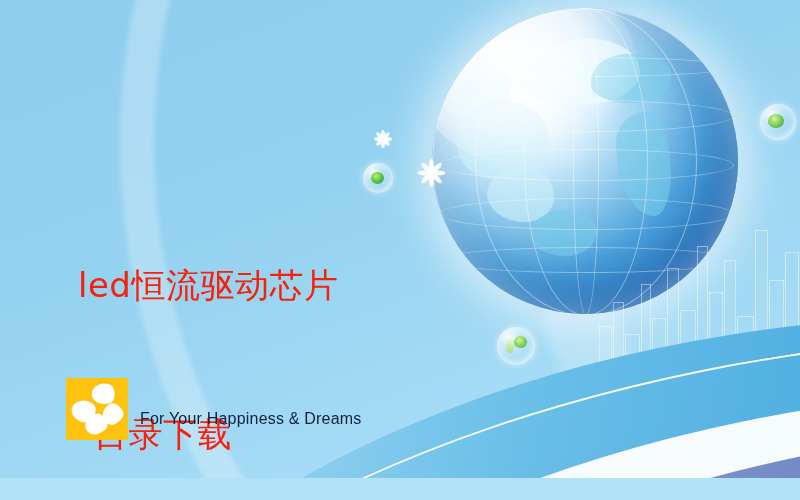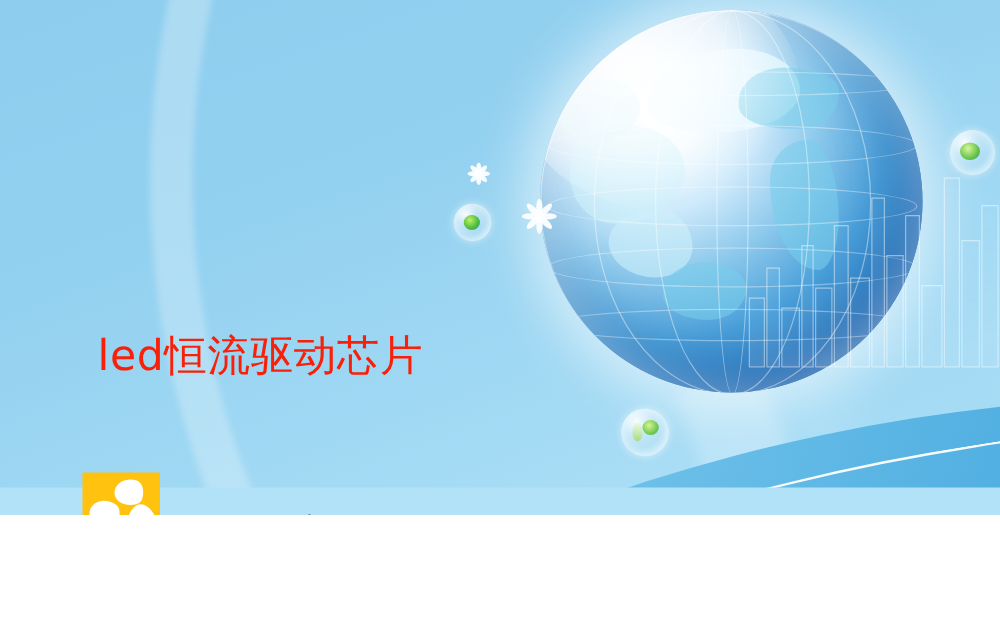--- a/index.html
+++ b/index.html
@@ -1,21 +1,21 @@
 <!DOCTYPE html>
 <html><head>
 <meta charset="utf-8">
 <title>FORSINOCO LED Banner</title>
 <style>
   html,body{margin:0;padding:0;background:#ffffff;}
   body{font-family:"Liberation Sans",sans-serif;}
 
   #banner{
     position:relative;
-    width:800px;height:412px;
+    width:800px;height:500px;
     overflow:hidden;
     background:linear-gradient(160deg,#8ecdee 0%,#93d1f0 35%,#a3daf4 70%,#b2e2f7 100%);
     text-decoration:underline;
   }
 
   
   .layer{position:absolute;pointer-events:none;}
 
   
   .arc{

